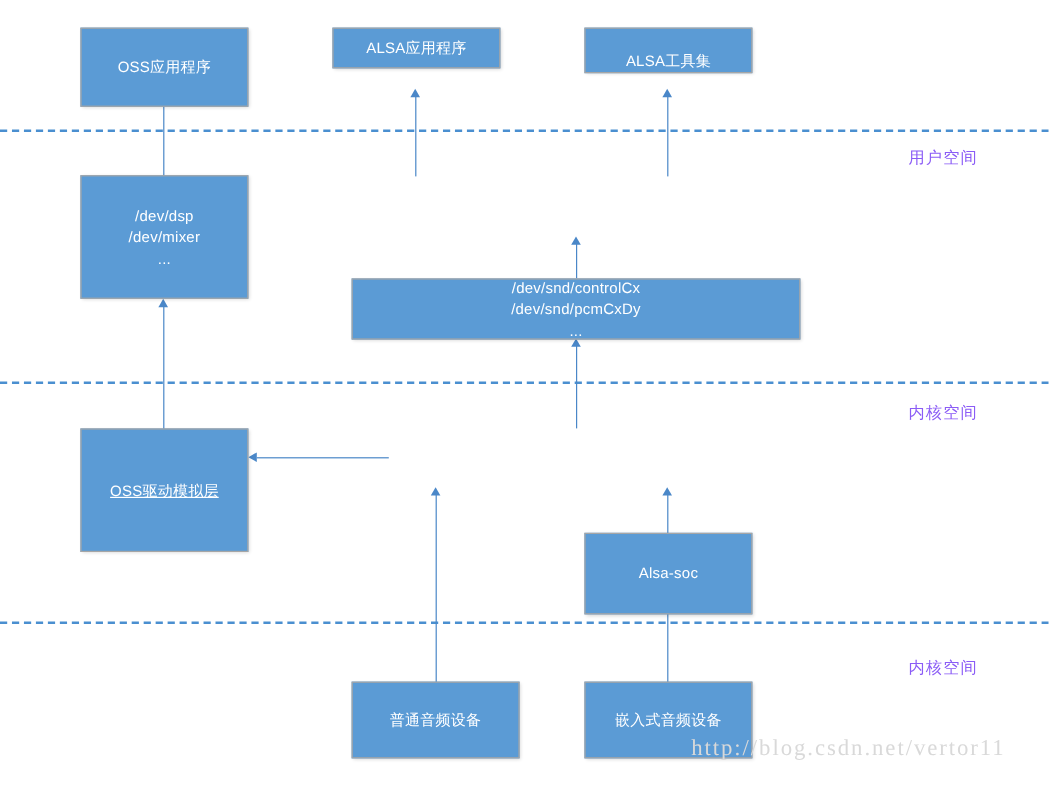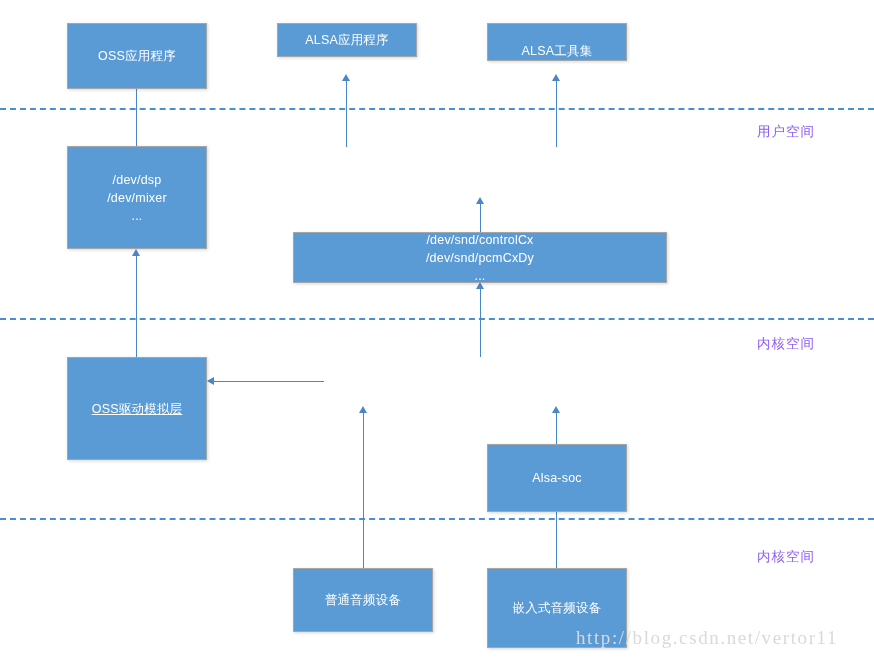--- a/index.html
+++ b/index.html
@@ -166,19 +166,19 @@
 
 
   <div class="box" style="left:487px; top:444px; width:140px; height:68px;">
     <span class="box-label">Alsa-soc</span>
   </div>
 
   <div class="box" style="left:293px; top:568px; width:140px; height:64px;">
     <span class="box-label">普通音频设备</span>
   </div>
 
-  <div class="box" style="left:487px; top:568px; width:140px; height:80px;">
+  <div class="box" style="left:487px; top:568px; width:140px; height:64px;">
     <span class="box-label">嵌入式音频设备</span>
   </div>
 
-  <div class="watermark" style="left:576px; top:627px;">http://blog.csdn.net/vertor11</div>
+  <div class="watermark" style="left:576px; top:613px;">http://blog.csdn.net/vertor11</div>
 
 </div>
 
 </body></html>

